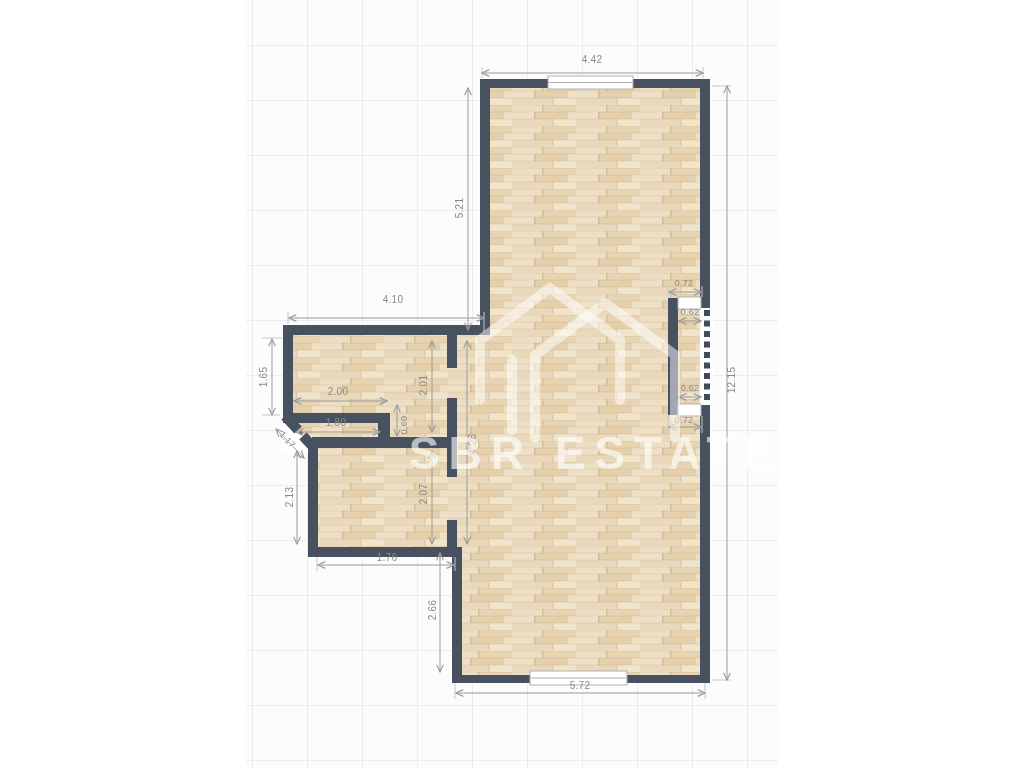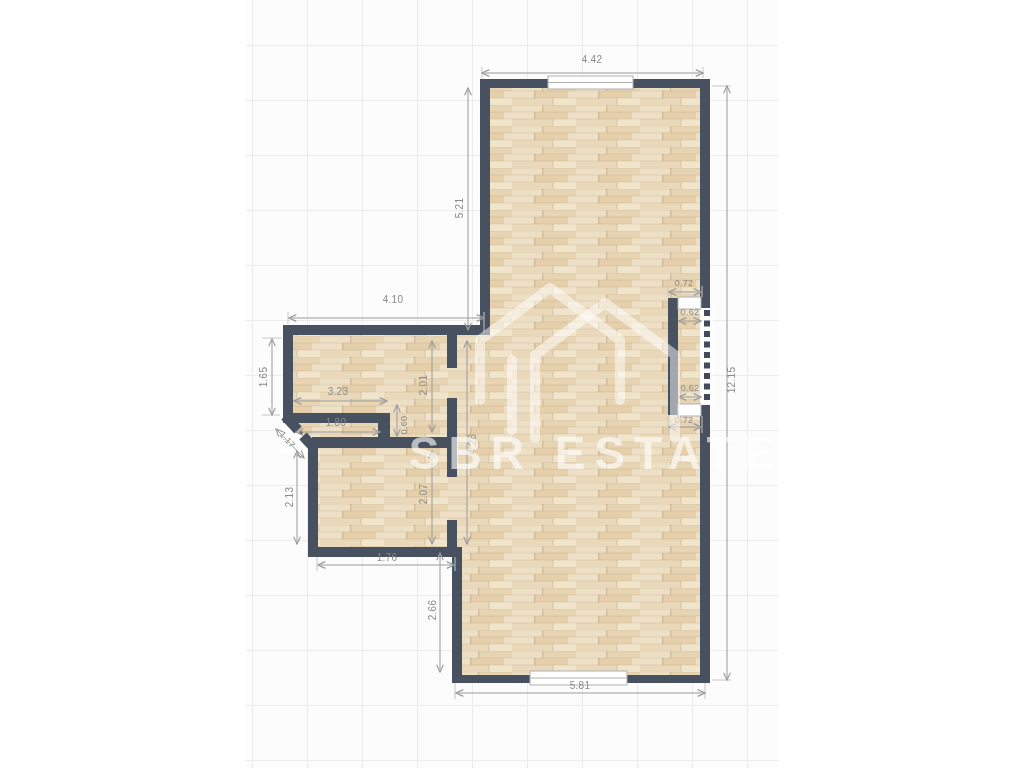--- a/index.html
+++ b/index.html
@@ -165,31 +165,31 @@
 
   <div class="dim" style="left:592px;top:60px">4.42</div>
   <div class="dim v" style="left:460px;top:208px">5.21</div>
   <div class="dim v" style="left:732px;top:380px">12.15</div>
   <div class="dim s" style="left:684px;top:283px">0.72</div>
   <div class="dim s" style="left:690px;top:312px">0.62</div>
   <div class="dim s" style="left:690px;top:388px">0.62</div>
   <div class="dim s" style="left:684px;top:420px">0.72</div>
   <div class="dim" style="left:393px;top:300px">4.10</div>
   <div class="dim v" style="left:264px;top:377px">1.65</div>
-  <div class="dim" style="left:338px;top:392px">3.23</div>
+  <div class="dim" style="left:338px;top:392px">2.00</div>
   <div class="dim" style="left:336px;top:423px">1.80</div>
   <div class="dim v s" style="left:404px;top:425px">0.60</div>
   <div class="dim v" style="left:424px;top:385px">2.01</div>
   <div class="dim v" style="left:424px;top:494px">2.07</div>
   <div class="dim v" style="left:473px;top:444px">4.28</div>
   <div class="dim d48" style="left:287px;top:440px">1.17</div>
   <div class="dim v" style="left:290px;top:497px">2.13</div>
   <div class="dim" style="left:387px;top:558px">1.76</div>
   <div class="dim v" style="left:433px;top:610px">2.66</div>
-  <div class="dim" style="left:580px;top:686px">5.81</div>
+  <div class="dim" style="left:580px;top:686px">5.72</div>
 
   <svg class="plan" width="1024" height="768" viewBox="0 0 1024 768">
     <g stroke="rgba(255,255,255,0.5)" stroke-width="10" fill="none" stroke-linejoin="round" stroke-linecap="round">
       <path d="M480 400 L480 340 L550 288 L620 340 L620 400"></path>
       <path d="M535 438 L535 355 L605 303 L675 355 L675 438"></path>
       <path d="M512 360 L512 430"></path>
     </g>
   </svg>
   <div class="wmtext">SBR ESTATE</div>
 

